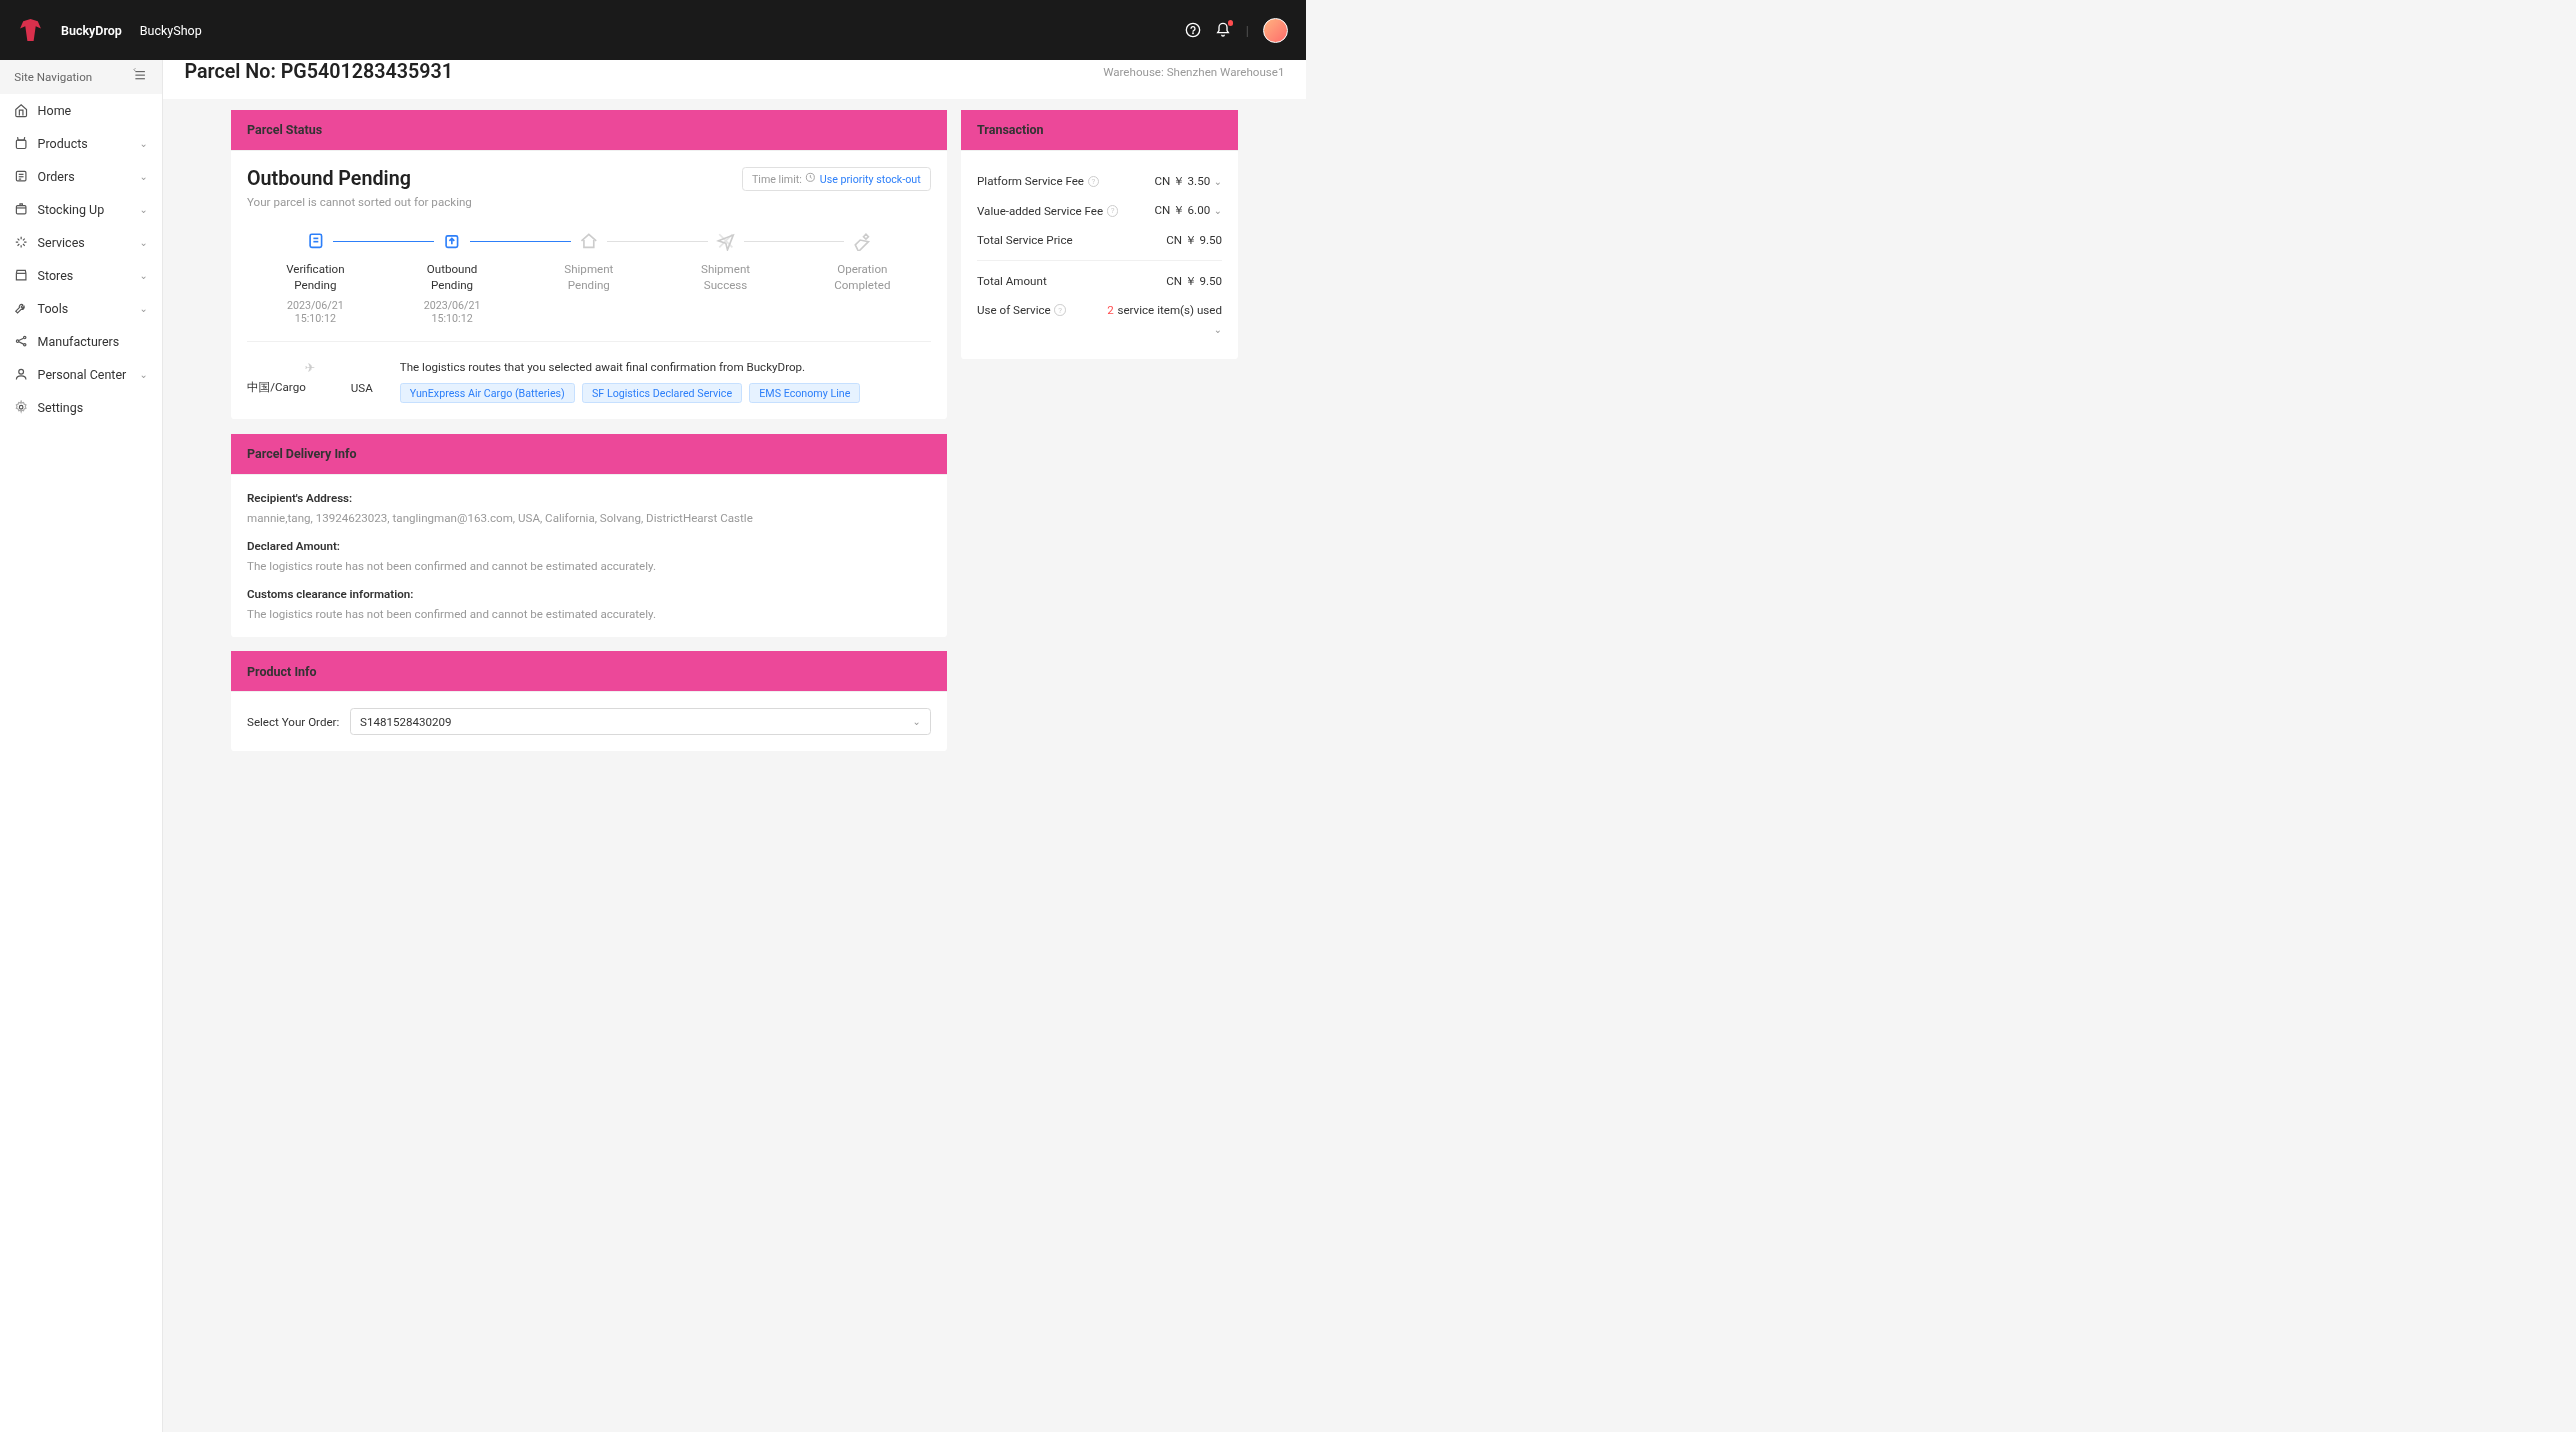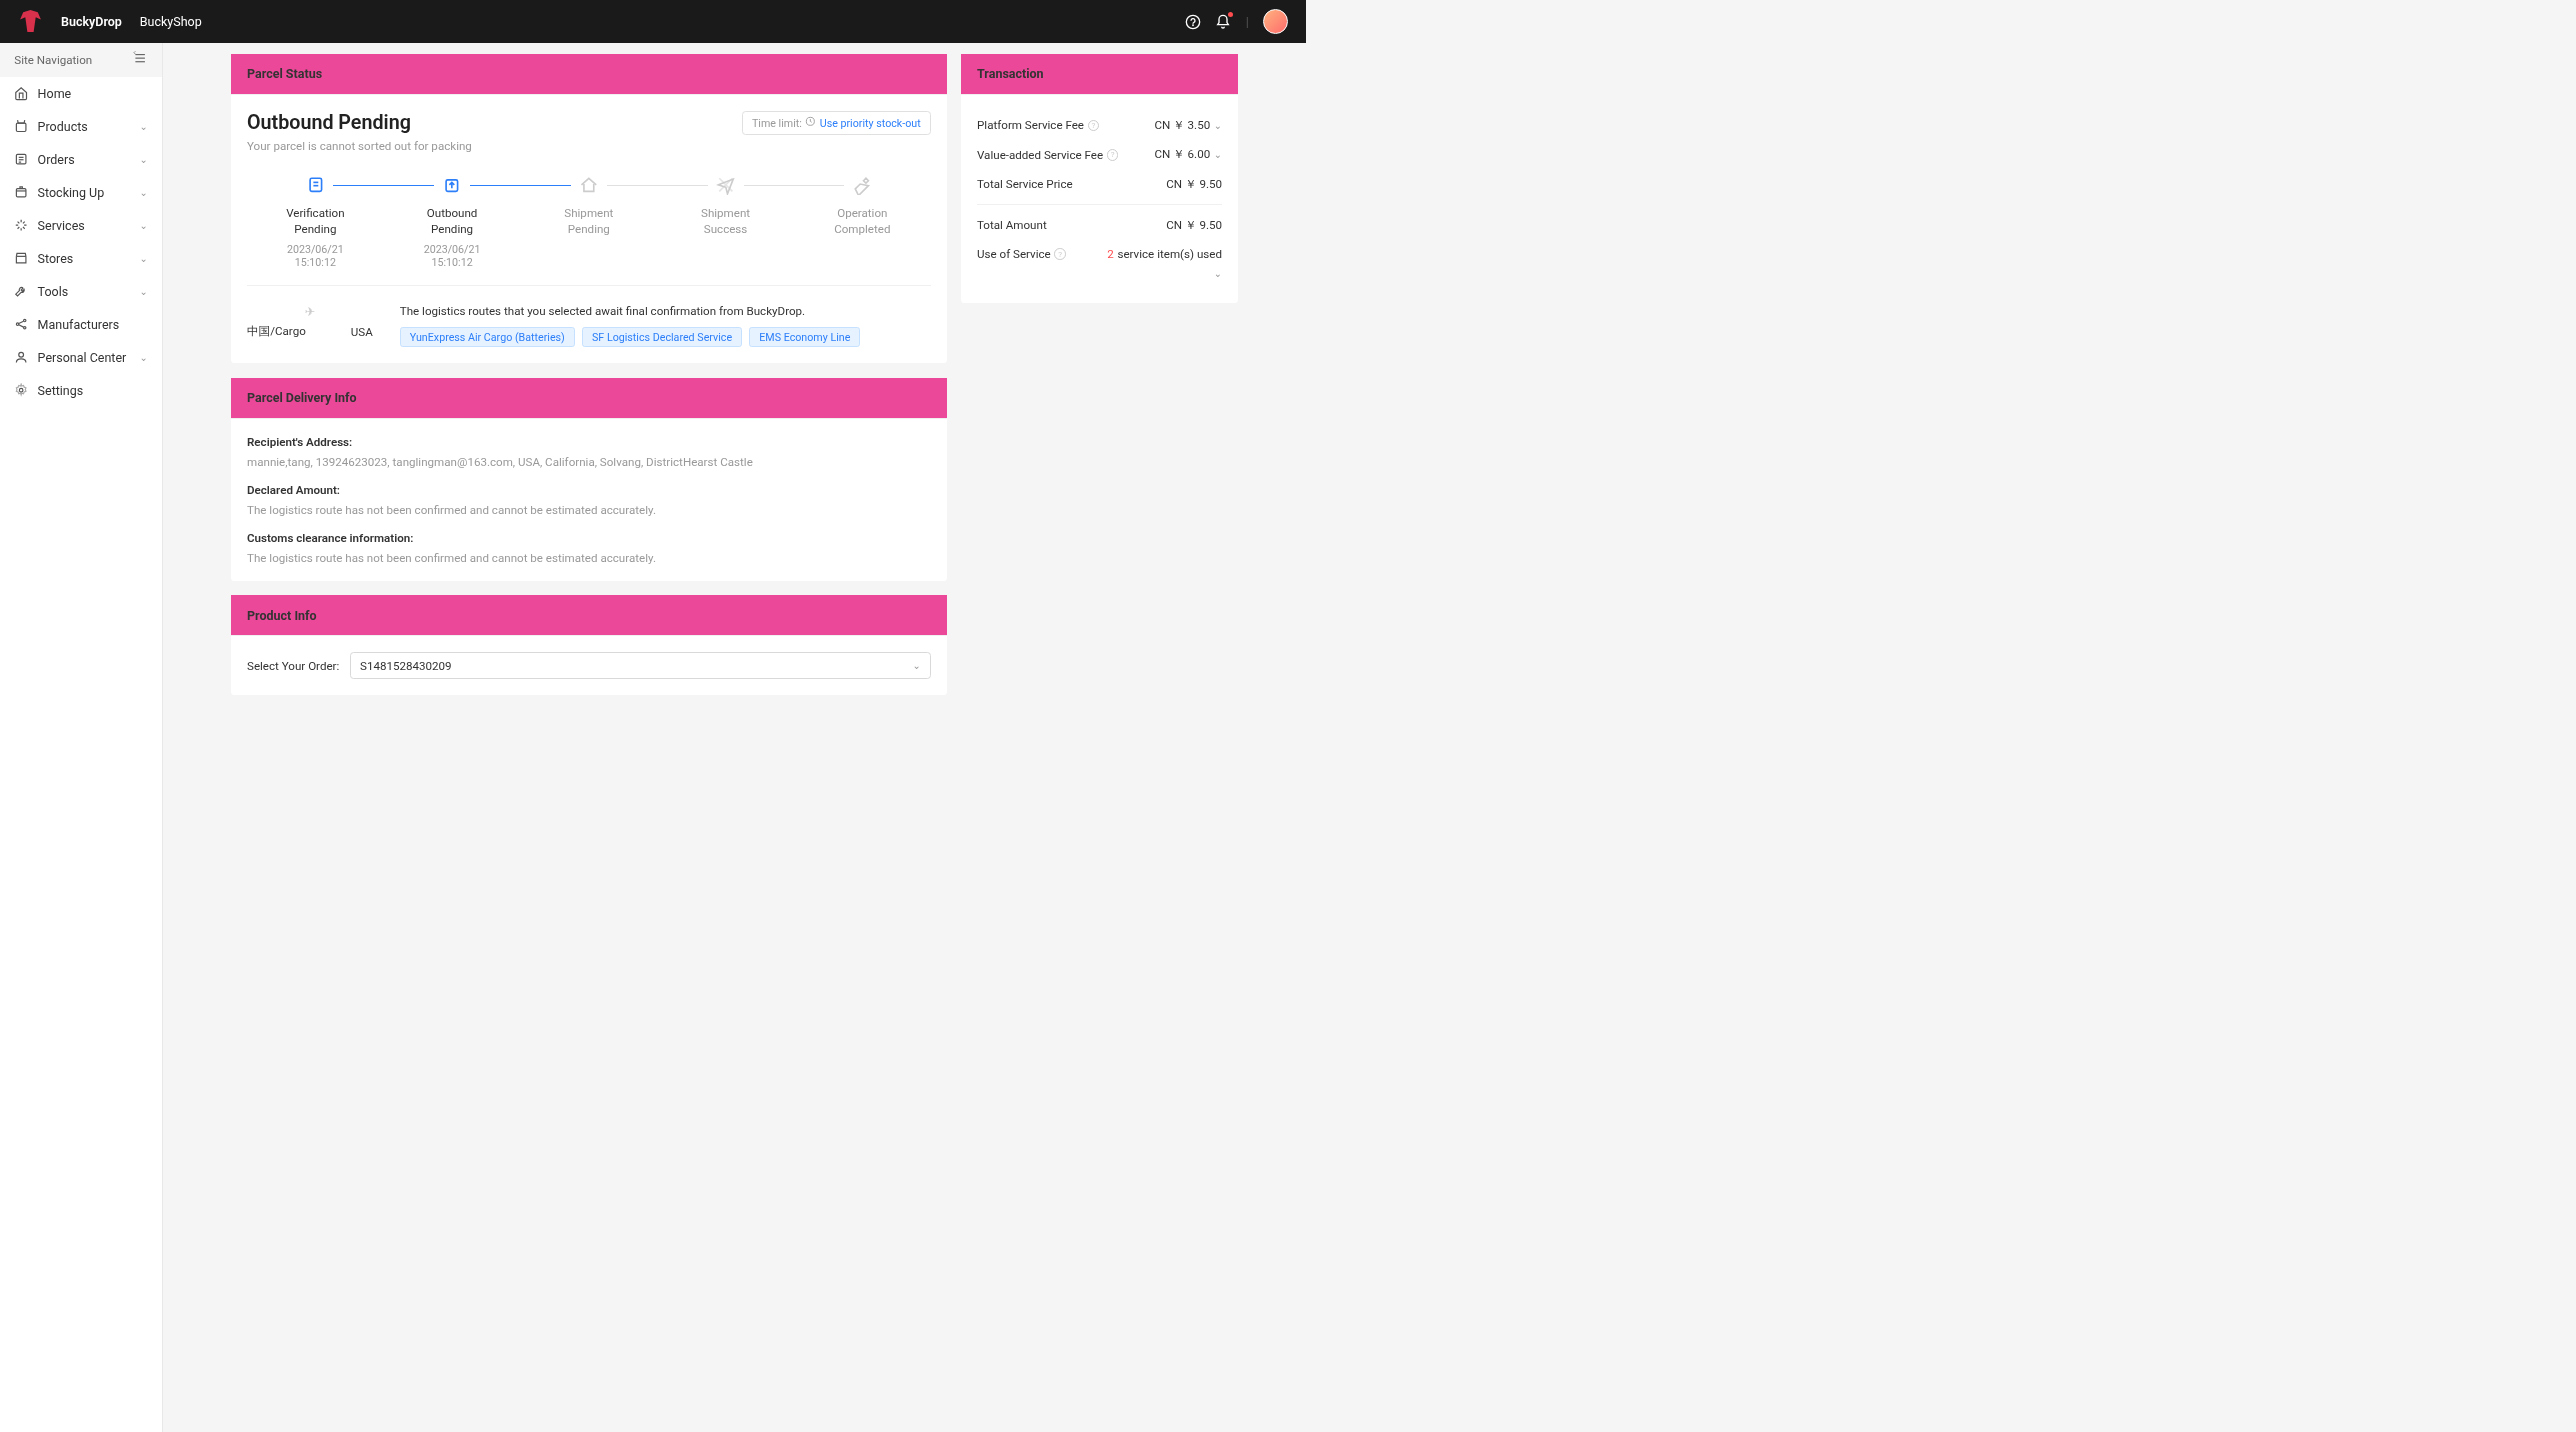--- a/index.html
+++ b/index.html
@@ -1,19 +1,19 @@
 <!DOCTYPE html>
 <html style="font-size:14.3px"><head>
 <meta charset="utf-8">
 <style>
 * { margin: 0; padding: 0; box-sizing: border-box; }
 body { font-family: -apple-system, BlinkMacSystemFont, "Segoe UI", Roboto, sans-serif; background: #f5f5f5; color: #333; font-size: 12.5px; width: 1306px; }
 
 
-.header { background: #1a1a1a; height: 43px; display: flex; align-items: center; padding: 0 18px; justify-content: space-between; }
+.header { background: #1a1a1a; height: 60px; display: flex; align-items: center; padding: 0 18px; justify-content: space-between; }
 .header-left { display: flex; align-items: center; gap: 18px; }
 .logo { width: 25px; height: 25px; display: flex; align-items: center; justify-content: center; }
 .logo svg { width: 25px; height: 25px; }
 .header-title { color: #fff; font-weight: 600; font-size: 12.5px; }
 .header-sub { color: #fff; font-size: 12.5px; }
 .header-right { display: flex; align-items: center; gap: 14.3px; }
 .header-icon { color: #fff; cursor: pointer; position: relative; display: flex; align-items: center; }
 .notif-dot { position: absolute; top: -1.8px; right: -1.8px; width: 5.4px; height: 5.4px; background: #ff4d4f; border-radius: 50%; }
 .divider-v { color: #555; }
 .avatar { width: 25px; height: 25px; border-radius: 50%; background: linear-gradient(135deg, #ffb380, #ff6b6b); border: 1.8px solid #fff; }
@@ -234,20 +234,26 @@
               <circle cx="12" cy="12" r="3"></circle>
               <path d="M12 2l1 3 3-1 1 3 3 1-1 3 1 3-3 1-1 3-3-1-1 3-1-3-3 1-1-3-3-1 1-3-1-3 3-1 1-3 3 1z" opacity="0.5"></path>
             </svg>
           </span>
           <span>Settings</span>
         </div>
       </div>
   </div>
 
   <div class="main">
+    <div class="parcel-header">
+      <div class="parcel-no">
+        <span>Parcel No: </span><span>PG5401283435931</span>
+      </div>
+      <div class="warehouse">Warehouse: Shenzhen Warehouse1</div>
+    </div>
 
     <div class="content">
       <div class="left-col">
 
         <div class="panel">
           <div class="panel-header">Parcel Status</div>
           <div class="panel-body">
             <div class="status-top">
               <div>
                 <div class="status-title">Outbound Pending</div>

